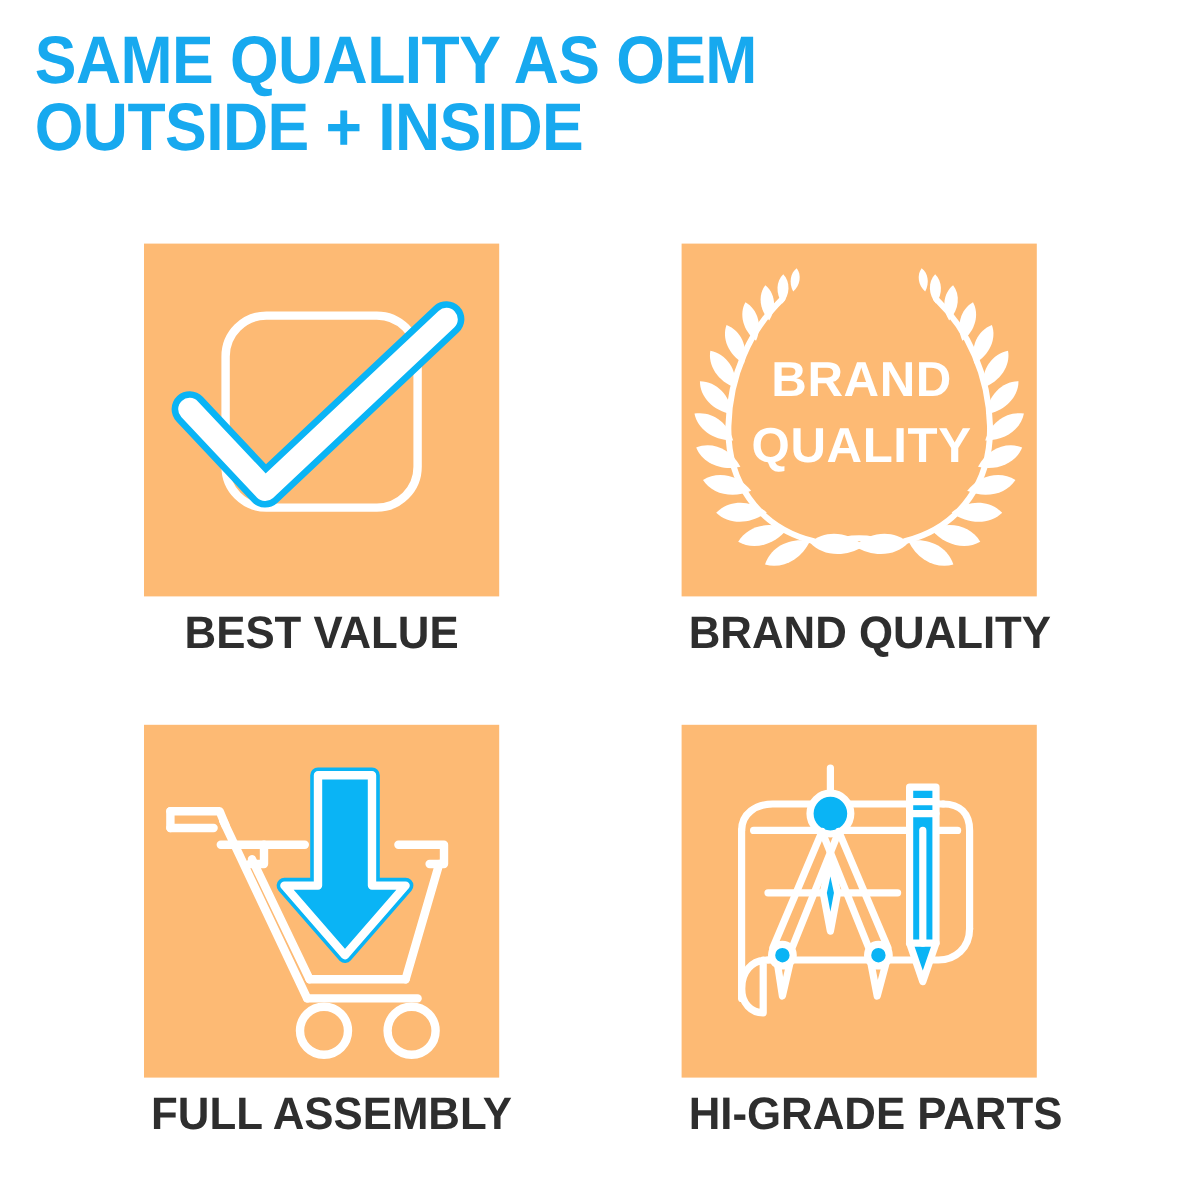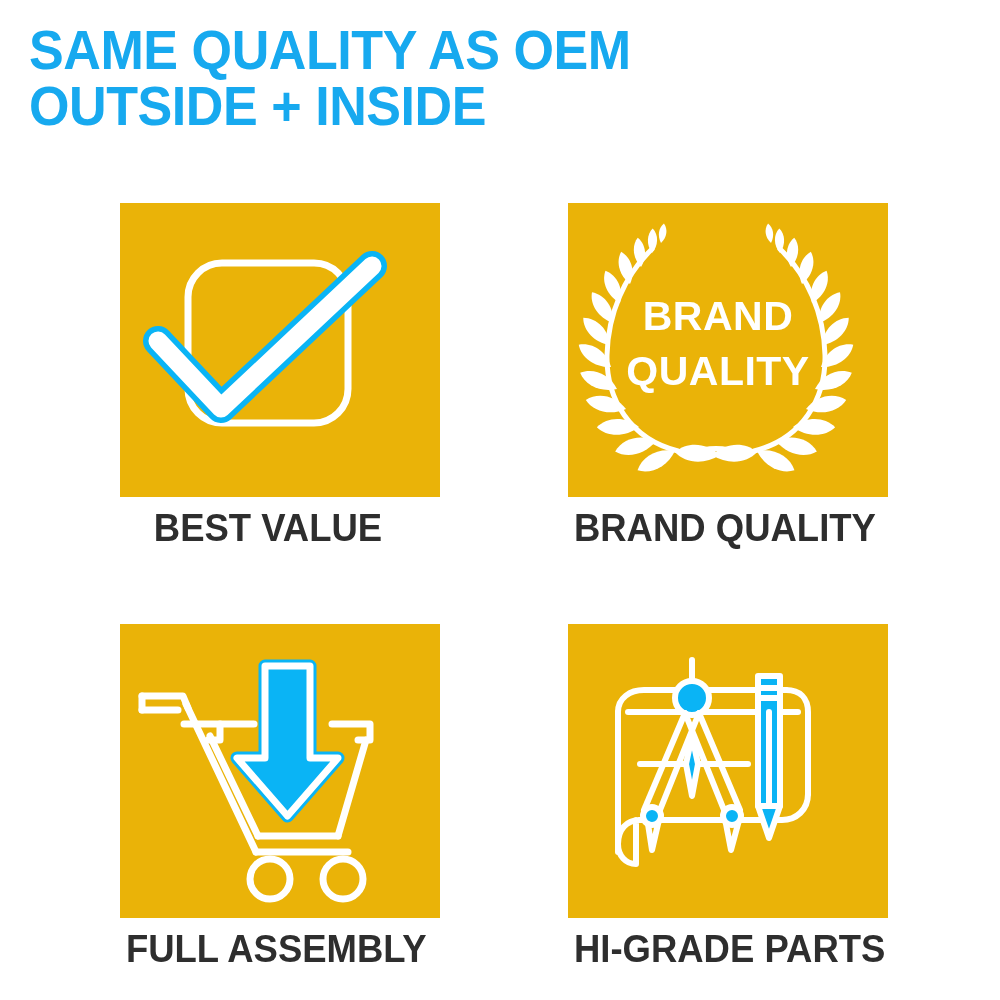--- a/index.html
+++ b/index.html
@@ -52,27 +52,27 @@
     top: 190px;
     width: 1000px;
   }
   .feature {
     position: absolute;
     width: 296px;
   }
   .feature.col-left  { left: 120px; }
   .feature.col-right { left: 568px; }
   .feature.row-top    { top: 13px;  }
-  .feature.row-bottom { top: 414px; margin-top: 20px; }
+  .feature.row-bottom { top: 414px; }
 
   .tile {
     position: relative;
-    width: 320px;
+    width: 296px;
     height: 294px;
-    background: #eab308;
+    background: #fdba74;
     box-sizing: border-box;
   }
   .tile svg {
     position: absolute;
     left: 0;
     top: 0;
     width: 296px;
     height: 294px;
     display: block;
   }

